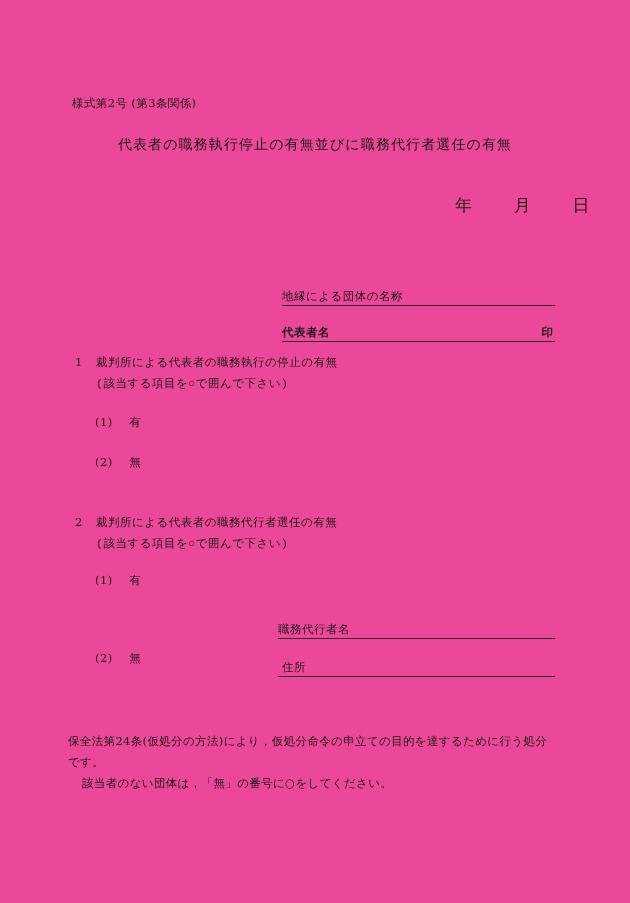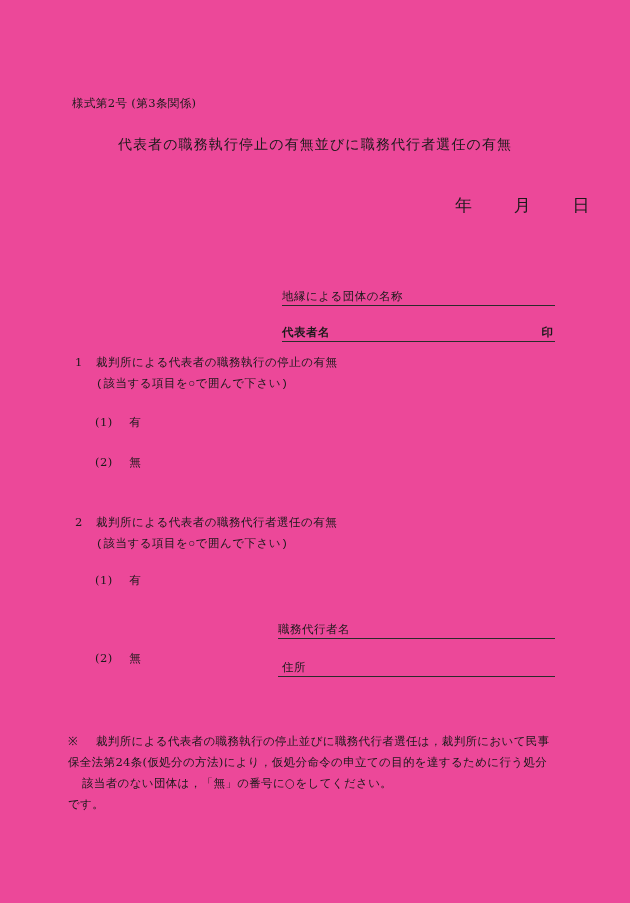--- a/index.html
+++ b/index.html
@@ -192,21 +192,18 @@
 
   <div class="field field-addr">
     <span class="lbl">住所</span>
   </div>
 
   <div class="field field-agent">
     <span class="lbl">職務代行者名</span>
   </div>
 
   <div class="footnote">
-    <div class="fn-line">
-      <span class="fn-mark">※</span><span>裁判所による代表者の職務執行の停止並びに職務代行者選任は，裁判所において民事</span>
-    </div>
     <div class="fn-line">保全法第24条(仮処分の方法)により，仮処分命令の申立ての目的を達するために行う処分</div>
+    <div class="fn-line">です。</div>
     <div class="fn-line fn-indent">該当者のない団体は，「無」の番号に○をしてください。</div>
-    <div class="fn-line">です。</div>
   </div>
 
 </div>
 
 </body></html>

